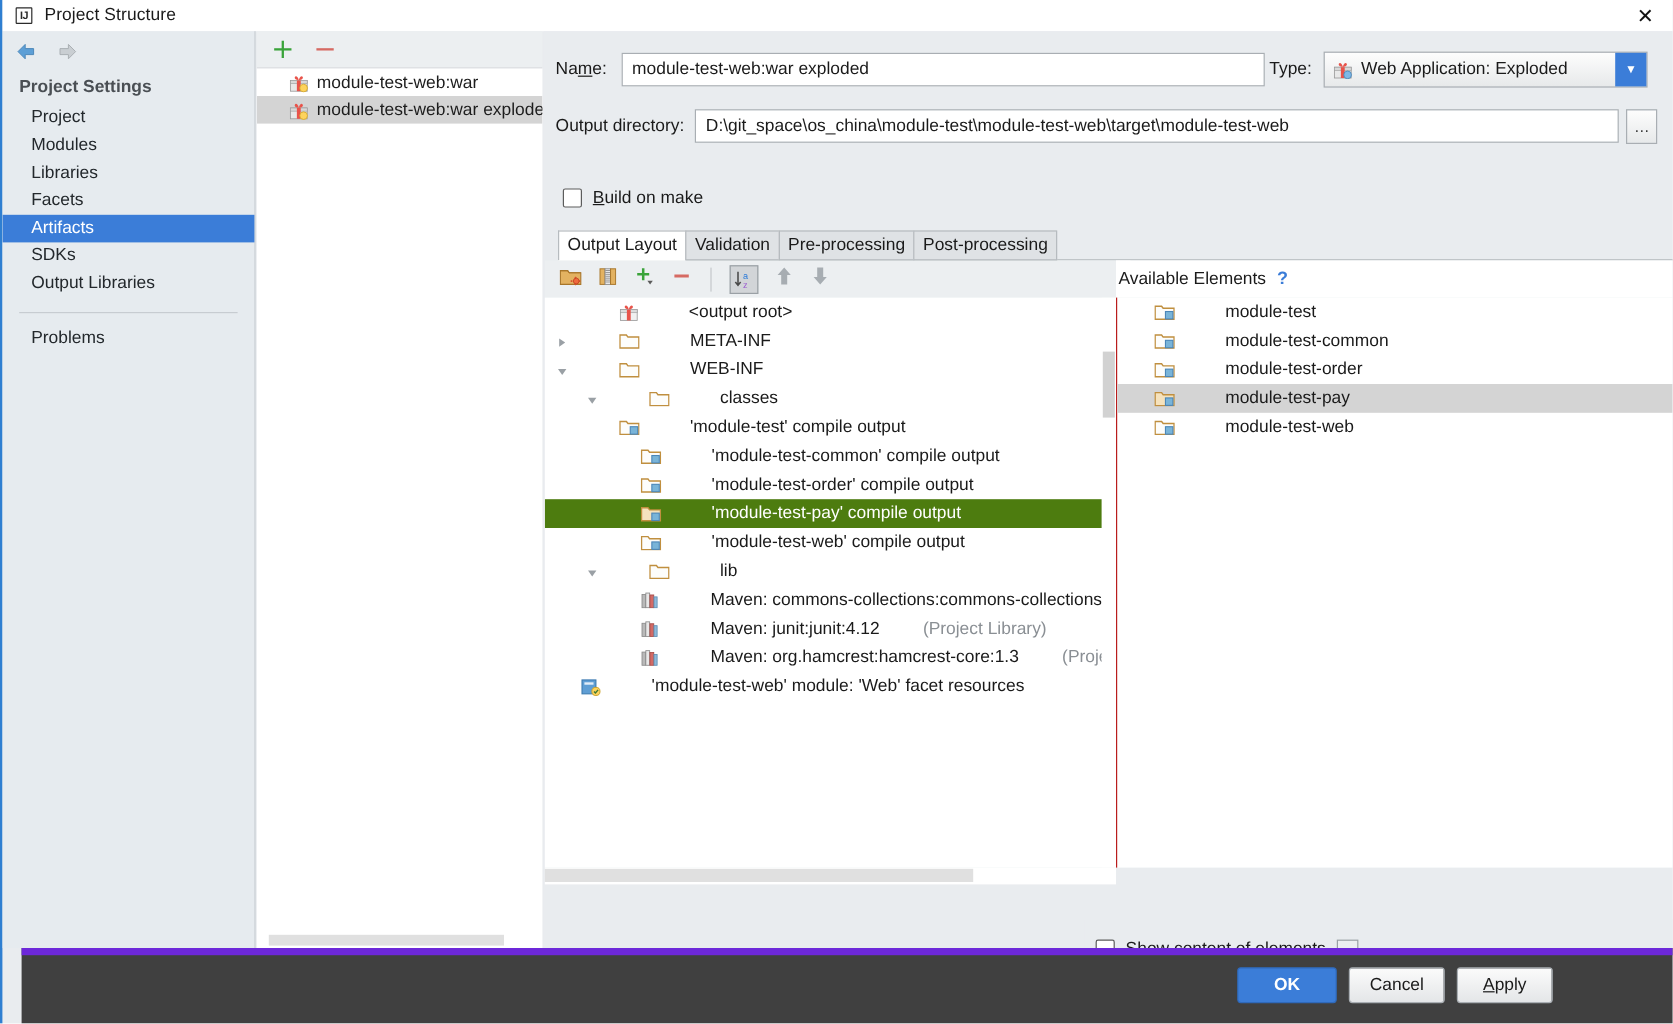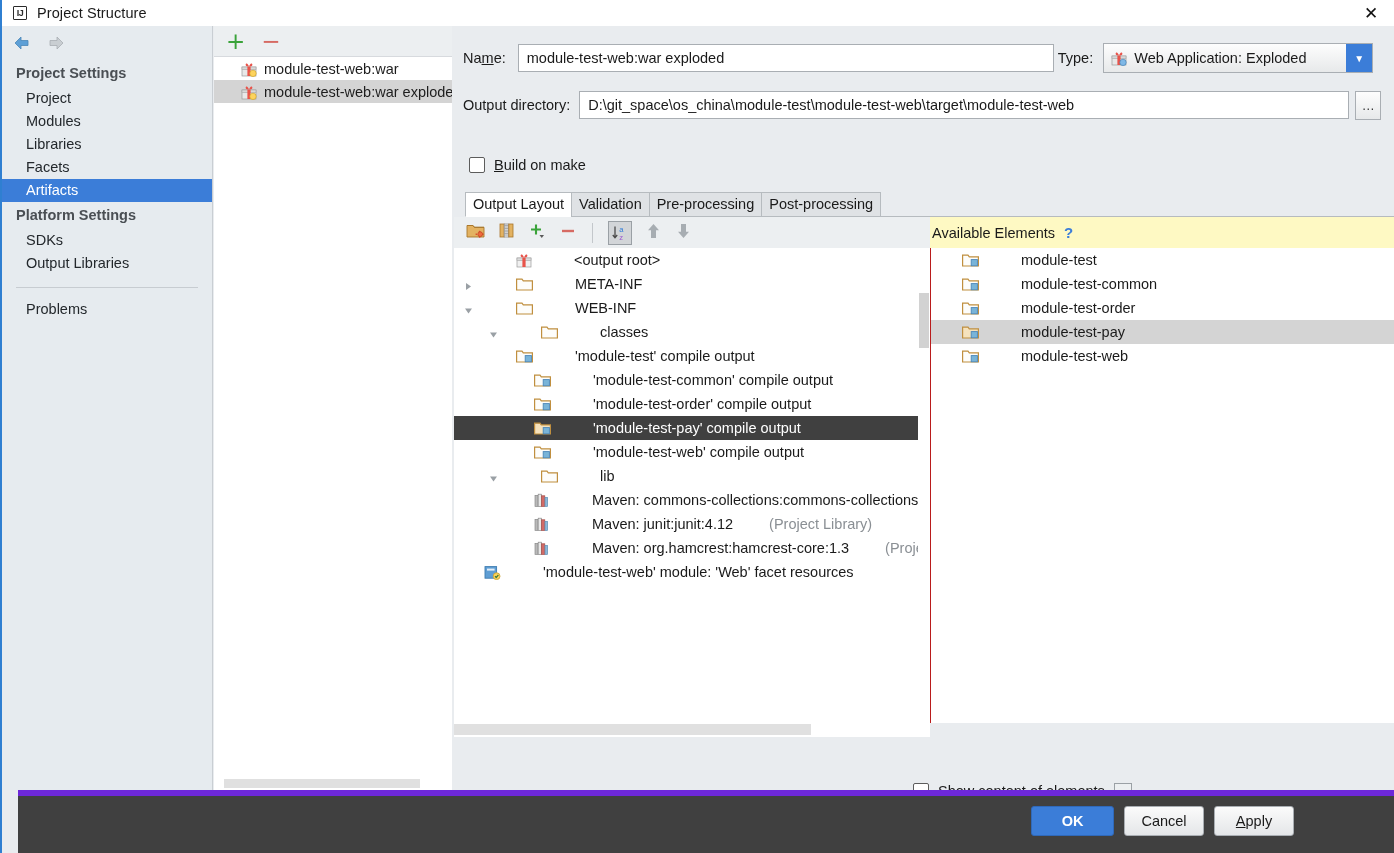--- a/index.html
+++ b/index.html
@@ -193,41 +193,41 @@
     display: flex; align-items: center; padding-left: 12px; gap: 13px;
   }
   .sep-v { width: 1px; height: 20px; background: #c3c7cb; margin: 0 2px; }
   .btn-sort {
     width: 24px; height: 24px; border: 1px solid #9aa0a5;
     background: #d2d5d8; display: flex; align-items: center; justify-content: center;
     box-sizing: border-box;
   }
   .avail-head {
     position: absolute; left: 477px; top: 191px; right: 0; height: 31px;
-    background: #fef9c3;
+    background: #ffffff;
     display: flex; align-items: center; gap: 9px; padding-left: 2px;
   }
   .avail-title { font-size: 14.5px; color: #1a1a1a; }
   .qmark { color: #3b7dd8; font-size: 15px; font-weight: 700; }
 
   
   .tree-panel {
     position: absolute; left: 1px; top: 222px; width: 476px; bottom: 67px;
     background: #ffffff; overflow: hidden;
   }
   .avail-panel {
     position: absolute; left: 477px; top: 222px; right: 0; bottom: 67px;
     background: #ffffff; border-left: 1px solid #b91c1c; box-sizing: border-box;
     overflow: hidden;
   }
   .tnode {
     height: 24px; display: flex; align-items: center; white-space: nowrap;
     font-size: 14.5px; color: #1a1a1a; gap: 36px;
   }
-  .tnode.selected { background: #404040; color: #ffffff; }
+  .tnode.selected { background: #4d7c0f; color: #ffffff; }
   .tnode.hl { background: #d4d4d4; text-align: right; }
   .twist {
     width: 11px; height: 11px; flex: none; margin-right: 6px;
   }
   .tnode .icon-wrap { flex: none; margin-right: 6px; display: flex; align-items: center; }
   .muted { color: #8a8f94; }
 
   .tree-vscroll {
     position: absolute; right: 0; top: 0; width: 12px; bottom: 0;
     background: #ffffff;
@@ -310,21 +310,20 @@
     <div>
       <div class="navsection">Project Settings</div>
       <div class="navitem">Project</div>
       <div class="navitem">Modules</div>
       <div class="navitem">Libraries</div>
       <div class="navitem">Facets</div>
       <div class="navitem selected">Artifacts</div>
     </div>
 
     <div>
-      <div class="navsection">Platform Settings</div>
       <div class="navitem">SDKs</div>
       <div class="navitem">Output Libraries</div>
     </div>
 
     <div class="navdivider"></div>
     <div class="navitem">Problems</div>
   </div>
 
   <div class="artpanel">
     <div class="art-toolbar">

